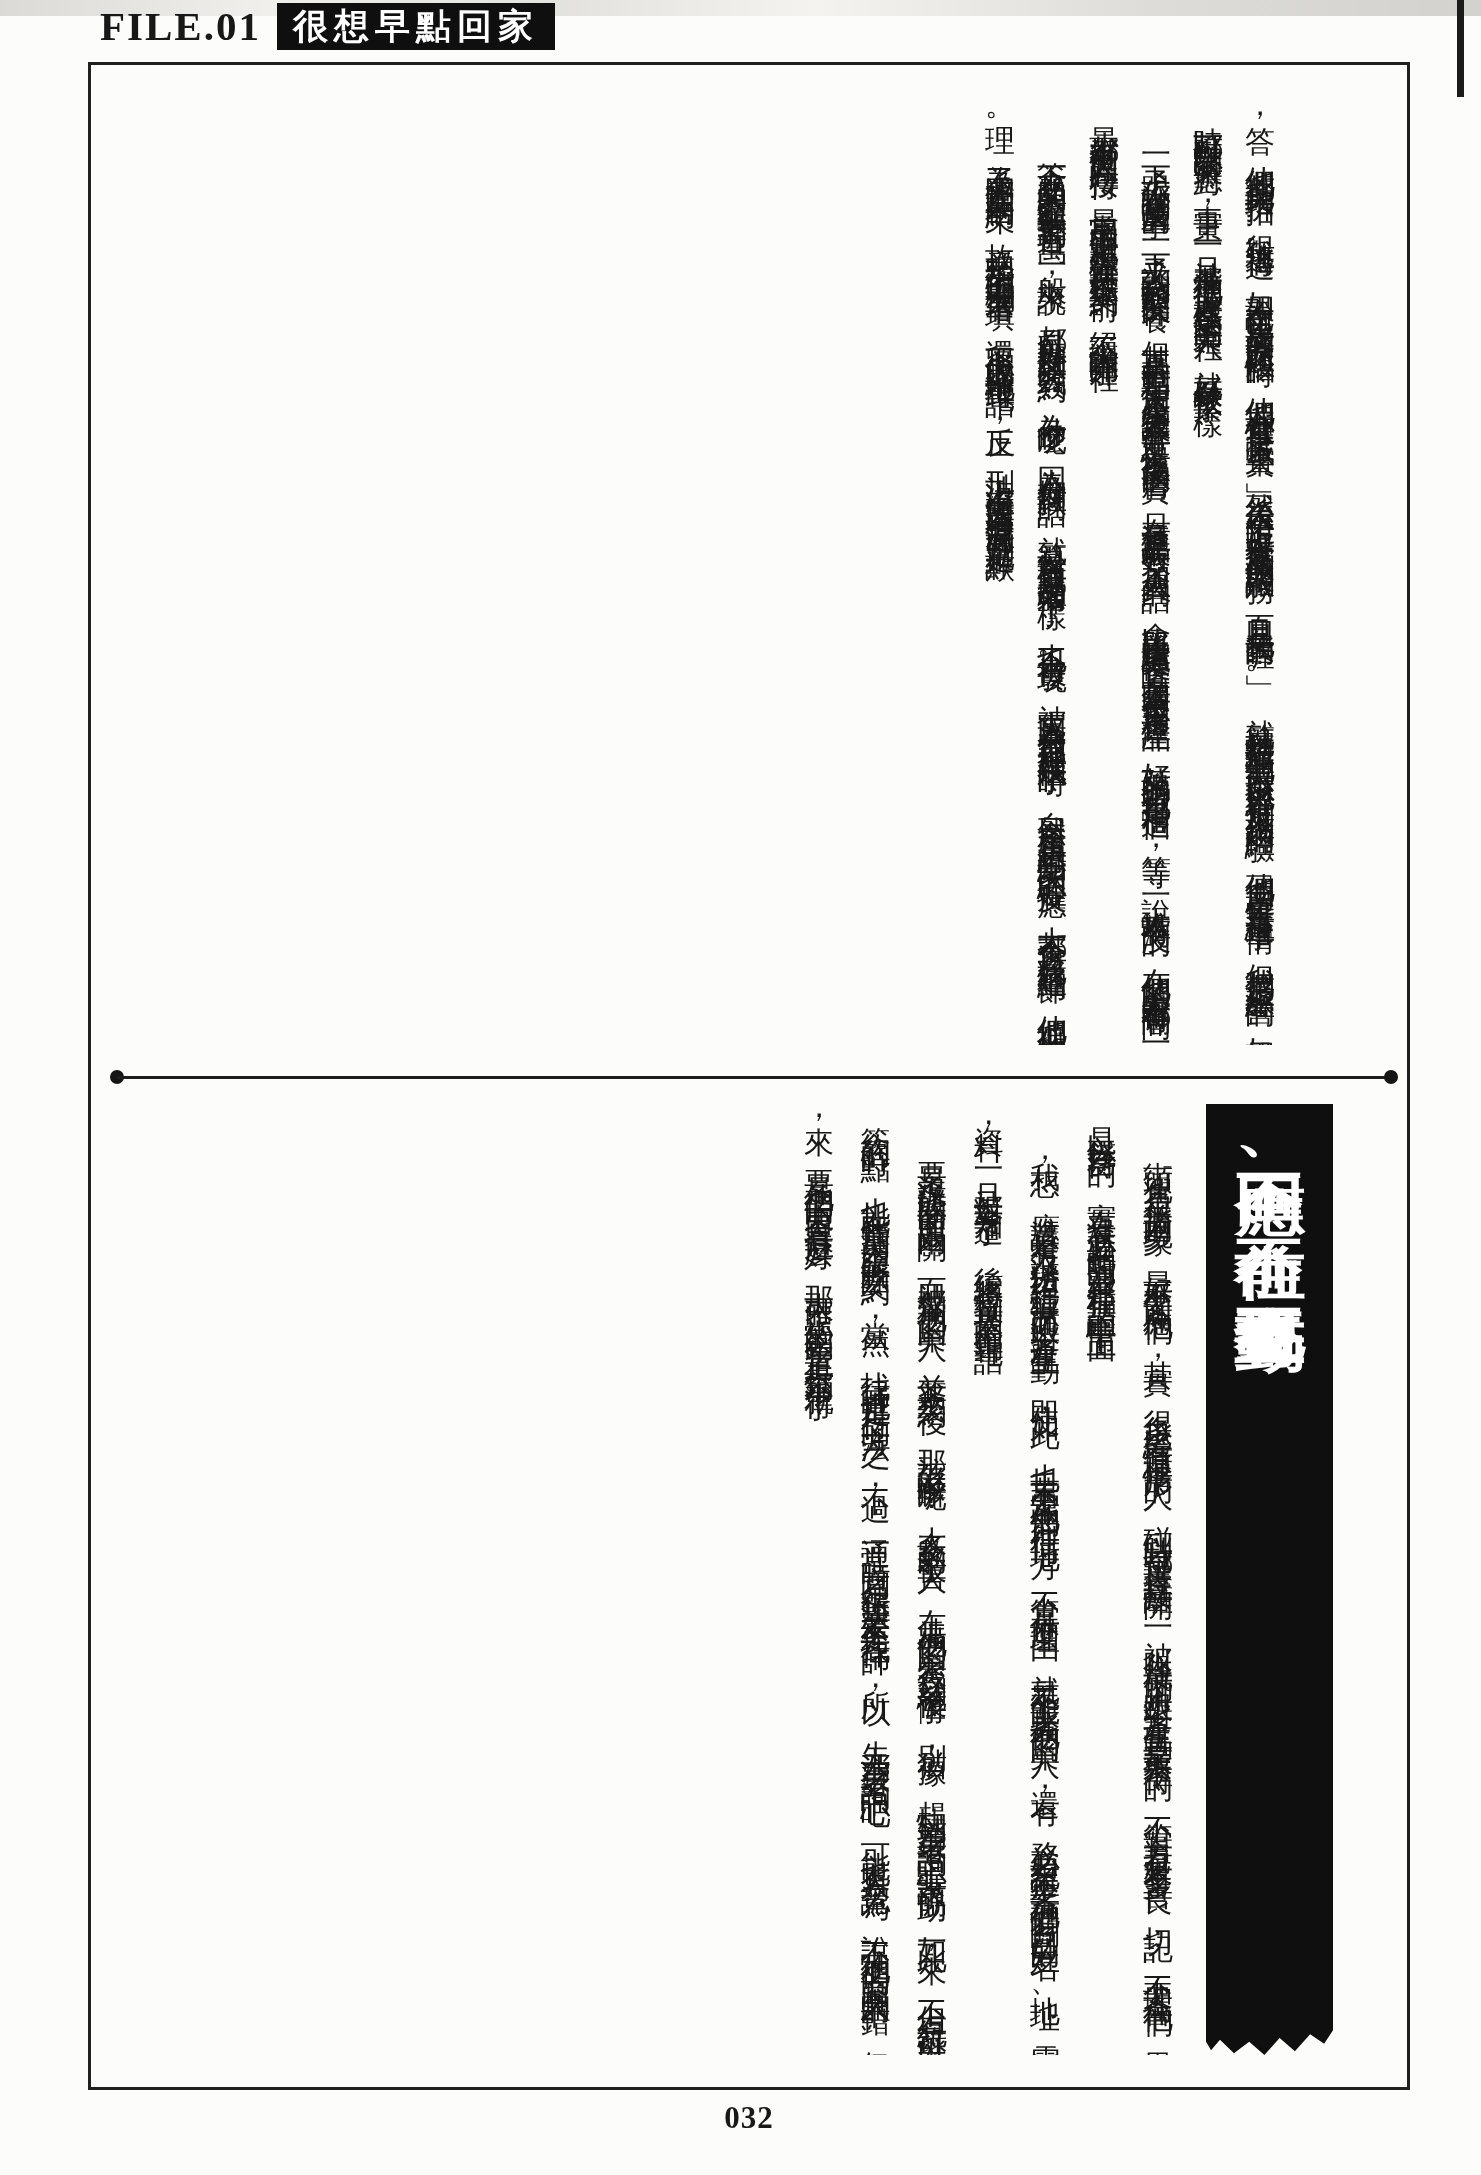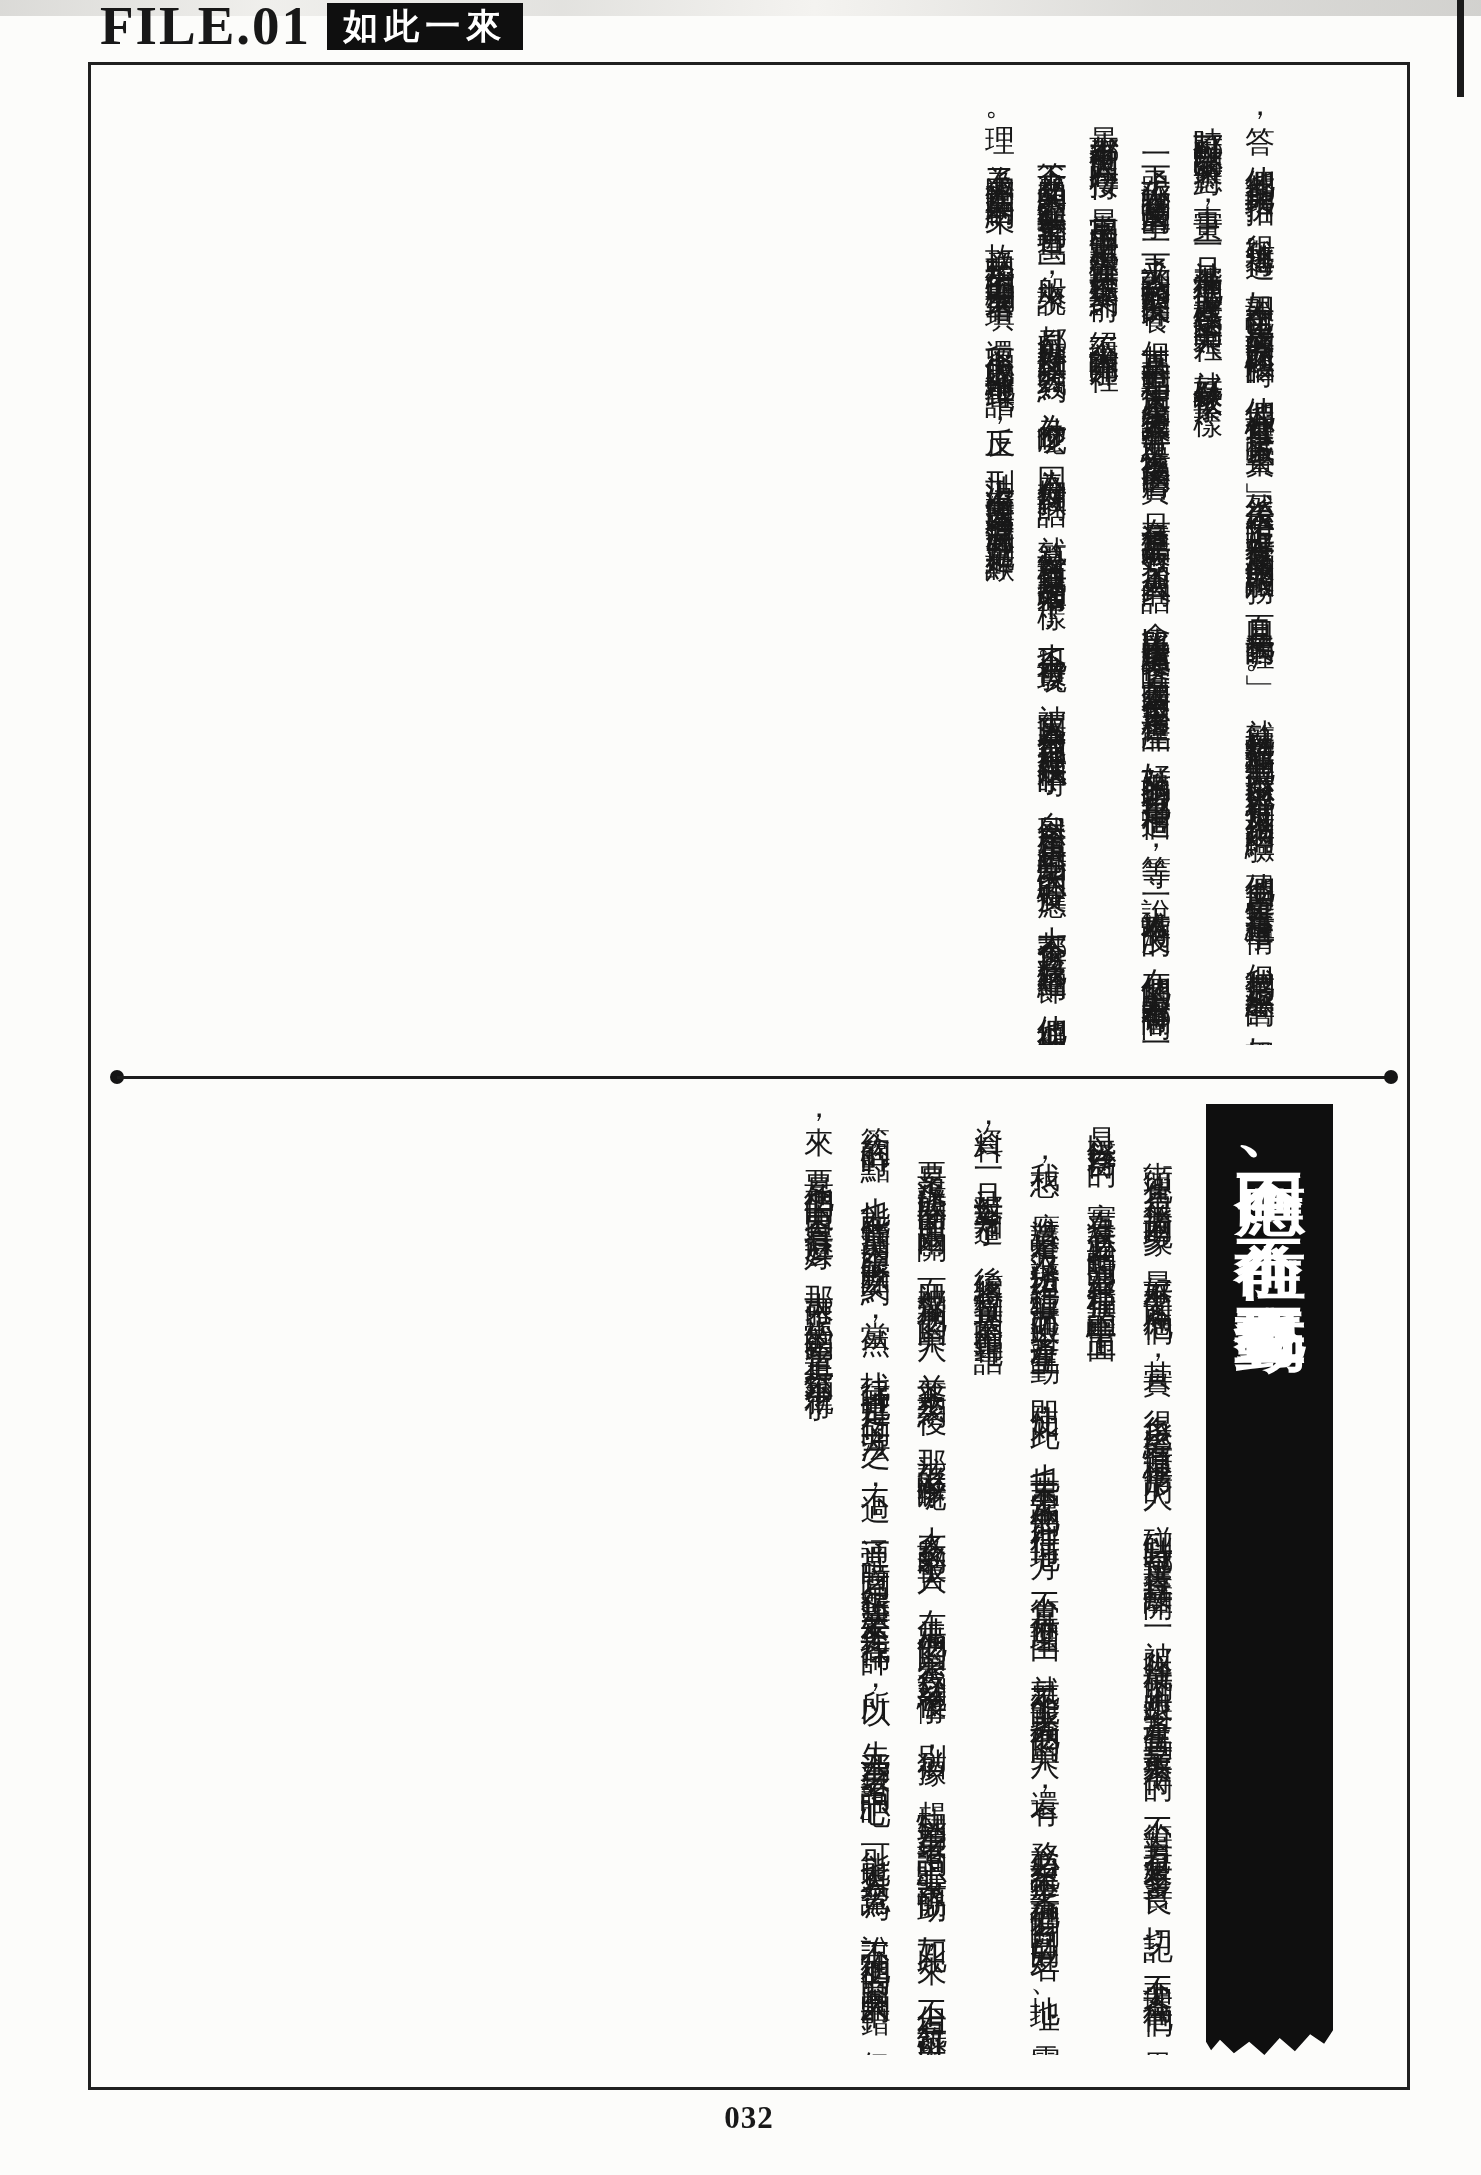--- a/index.html
+++ b/index.html
@@ -18,21 +18,21 @@
     position:absolute; top:0; left:0; right:0; height:16px;
     background:linear-gradient(90deg,#b9b8b4 0%,#e3e2de 18%,#c9c8c4 38%,#eceae6 55%,#bdbcb8 78%,#a8a7a3 100%);
     opacity:.5;
   }
   .scan-corner-line {
     position:absolute; top:0; right:17px; width:7px; height:97px;
     background:#1b1b1b;
   }
   
   .header { position:absolute; top:2px; left:100px; display:flex; align-items:center; gap:16px; }
-  .file-label { font-size:55px; font-weight:bold; letter-spacing:2px; line-height:48px; }
+  .file-label { font-size:41px; font-weight:bold; letter-spacing:2px; line-height:48px; }
   .category-badge {
     background:var(--banner-bg,#0f0f0f); color:var(--banner-text,#ffffff);
     height:47px; padding:0 16px; display:flex; align-items:center;
     font-size:35px; font-weight:bold; letter-spacing:6px;
   }
   
   .frame {
     position:absolute; left:88px; top:62px; width:1322px; height:2028px;
     border:3px solid #202020;
   }
@@ -83,21 +83,21 @@
 </head>
 <body>
 
 <div class="page">
 
   <div class="scan-top-edge"></div>
   <div class="scan-corner-line"></div>
 
   <div class="header">
     <div class="file-label">FILE.01</div>
-    <div class="category-badge">如此一來</div>
+    <div class="category-badge">很想早點回家</div>
   </div>
 
   <div class="frame"></div>
 
   <div class="vblock top-block">
     <p>答，他們都能見招拆招，很難逃得過。如果說自己正為皮膚的狀況而煩惱時，他們在心裡可是會大喊「賓果！」然後表示「這附近正好有皮膚檢測的諮詢服務，而且是免費的喔！」。就算婉轉拒絕並對他們表示以前也曾經有被別人推銷過的經驗，他們會用「確實是有這種事情，但我們是正派經營的，如果您不滿意隨時都可以離開」來應對。事實上，一旦被帶進他們位於大樓或是住宅的巢穴裡，就好像被軟禁了一樣。</p>
     <p class="indent">一下子跟你說有關皮膚的事，一下子又談到關於頭髮的保養，但其真正的重點是「使用本產品之後效果非常好」「要恢復受損的膚質，只有這種產品最有效」「加入會員的話，會比單次購買更便宜唷」「在美國有很多人用這種產品，好萊塢的明星也都是用這個」…等等，說一大堆有的沒的。在他們的巢穴中都有隔間，一個客戶最少都有兩個人同時接待，最常用的手法就是想盡辦法在目標簽下契約前，絕不讓人離開那裡。</p>
     <p class="indent">簽下商品契約的金額從數十萬到近百萬，一般來說，都是以分期付款的方式簽約。為什麼呢？因為分期付款的話，就算公司名稱或是商品名稱不一樣了，也不會被發現。被害人因為被留在那裡好幾個小時了，自然會產生「很想早點回家」的心理反應，大都不會逐一核對這些細節。他們抓住的就是人的這種心理。為了避開鑑賞期的約束，故意把契約上的日期欄空著不填，還留下假的聯絡地址跟電話。反正，刑法上沒有辦法因為這種狀況而判定就是詐欺。</p>
   </div>
 

